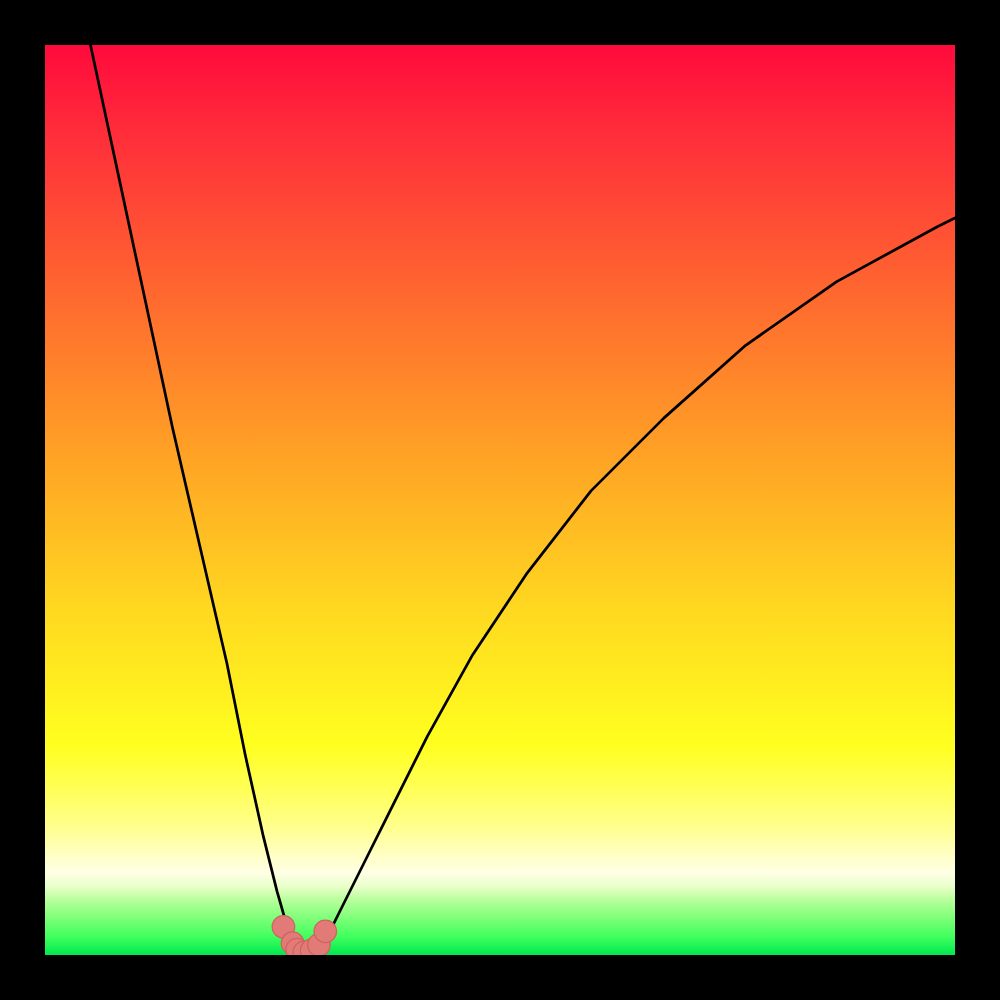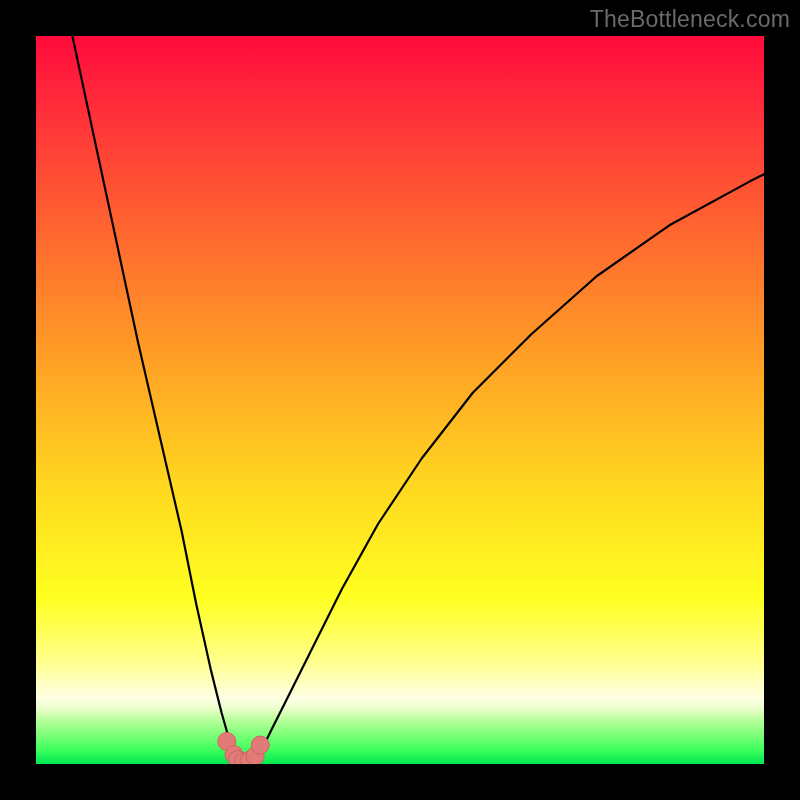--- a/index.html
+++ b/index.html
@@ -77,14 +77,13 @@
           <circle cx="190.74" cy="705.43" r="9" fill="#e27b78" stroke="#cf635f" stroke-width="1"></circle>
           <circle cx="198.02" cy="718.54" r="9" fill="#e27b78" stroke="#cf635f" stroke-width="1"></circle>
           <circle cx="201.66" cy="723.63" r="9" fill="#e27b78" stroke="#cf635f" stroke-width="1"></circle>
           <circle cx="207.48" cy="725.82" r="9" fill="#e27b78" stroke="#cf635f" stroke-width="1"></circle>
           <circle cx="213.30" cy="724.36" r="9" fill="#e27b78" stroke="#cf635f" stroke-width="1"></circle>
           <circle cx="219.13" cy="719.99" r="9" fill="#e27b78" stroke="#cf635f" stroke-width="1"></circle>
           <circle cx="224.22" cy="709.07" r="9" fill="#e27b78" stroke="#cf635f" stroke-width="1"></circle>
         </g>
     </svg>
   </div>
-  <div class="watermark">TheBottleneck.com</div>
 </div>
 
 </body></html>

